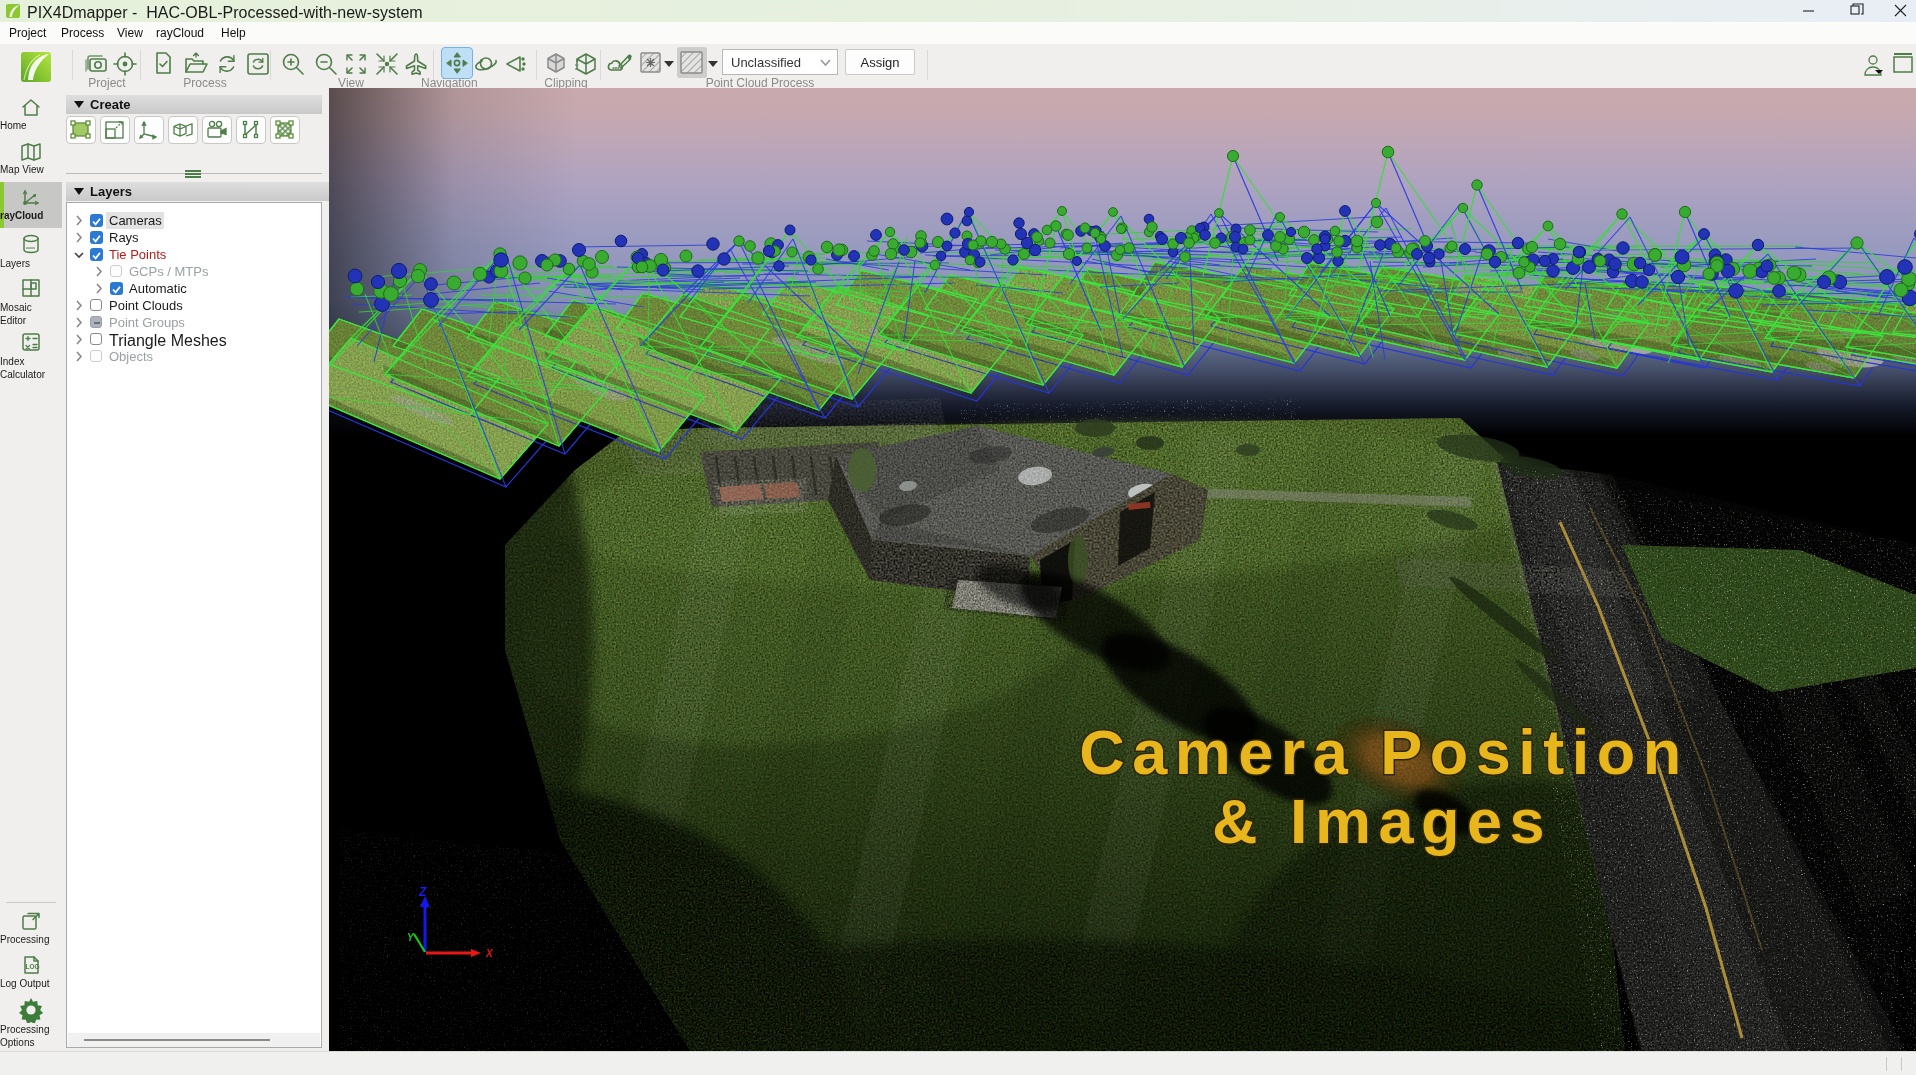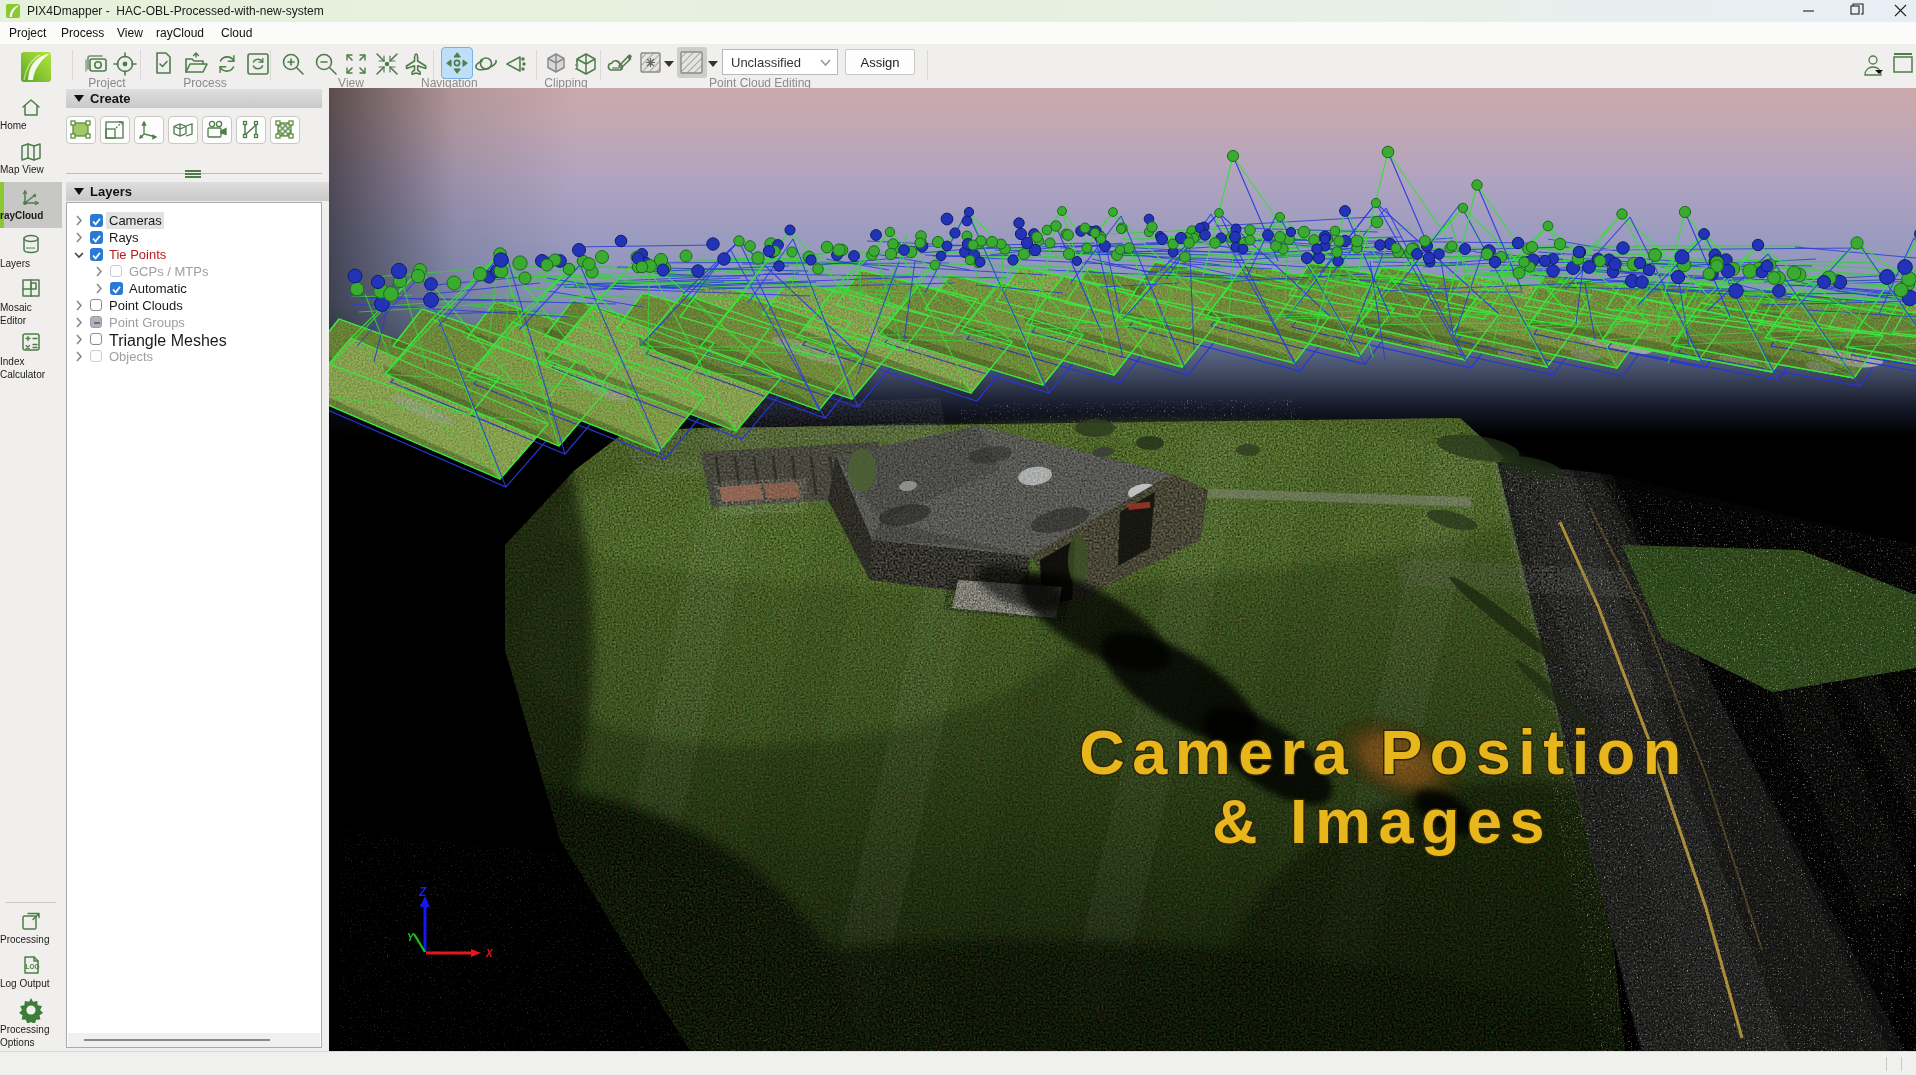--- a/index.html
+++ b/index.html
@@ -5,35 +5,35 @@
 .abs { position:absolute; }
 .sblbl { position:absolute; left:0; width:62px; text-align:left; font-size:10px; color:#1a1a1a; line-height:13px; }
 </style></head>
 <body>
 
 <div class="abs" style="left:0;top:0;width:1916px;height:22px;background:linear-gradient(90deg,#e6f1db 0%,#e7f0e0 55%,#e9eef6 100%)">
 <svg style="position:absolute;left:6px;top:4px" width="14" height="14" viewBox="0 0 14 14">
 <rect width="14" height="14" rx="2" fill="#8cc832"></rect>
       <path d="M3.5 13 C4 7.5 6.5 3.5 12 1.2 L12.8 1.4 C8.5 4.8 6.2 9 5.8 13 Z" fill="#fff" opacity="0.9"></path>
     </svg>
-<div class="abs" style="left:27px;top:4px;font-size:12px;color:#1a1a1a">PIX4Dmapper -&nbsp; HAC-OBL-Processed-with-new-system</div>
+<div class="abs" style="left:27px;top:4px;font-size:16px;color:#1a1a1a">PIX4Dmapper -&nbsp; HAC-OBL-Processed-with-new-system</div>
 <svg class="abs" style="left:1795px;top:0" width="121" height="22" fill="none" stroke="#222" stroke-width="1.1">
 <path d="M8 11h11"></path>
       <rect x="56" y="6" width="8" height="8"></rect>
       <path d="M58 6v-2h10v10h-2"></path>
       <path d="M100 5l11 11M111 5l-11 11"></path>
     </svg>
 </div>
 
 <div class="abs" style="left:0;top:22px;width:1916px;height:22px;background:#fbfbfa;font-size:12px;color:#111">
 <span class="abs" style="left:9px;top:4px">Project</span>
 <span class="abs" style="left:61px;top:4px">Process</span>
 <span class="abs" style="left:117px;top:4px">View</span>
 <span class="abs" style="left:156px;top:4px">rayCloud</span>
-<span class="abs" style="left:221px;top:4px">Cloud</span>
+<span class="abs" style="left:221px;top:4px">Help</span>
 </div>
 
 <div class="abs" style="left:0;top:44px;width:1916px;height:44px;background:#f0efed"></div>
 <div class="abs" style="left:0;top:0;width:1916px;height:116px">
 <svg style="position:absolute;left:20px;top:51px" width="32" height="32" viewBox="0 0 32 32">
 <defs>
         <linearGradient id="lg" x1="0" y1="1" x2="1" y2="0">
           <stop offset="0" stop-color="#5aa428"></stop>
           <stop offset="0.5" stop-color="#8cc832"></stop>
           <stop offset="1" stop-color="#b4e43c"></stop>
@@ -168,21 +168,21 @@
     </svg>
 <svg style="position:absolute;left:1893px;top:53px" width="20" height="20" viewBox="0 0 20 20" fill="none" stroke="#4e7d49" stroke-width="1.5">
       <rect x="1" y="4" width="18" height="15"></rect>
       <path d="M1 1h18" stroke-width="2"></path>
     </svg>
 <div style="position:absolute;left:47px;top:76px;width:120px;text-align:center;font-size:12px;color:#8a8a88">Project</div>
     <div style="position:absolute;left:145px;top:76px;width:120px;text-align:center;font-size:12px;color:#8a8a88">Process</div>
     <div style="position:absolute;left:291px;top:76px;width:120px;text-align:center;font-size:12px;color:#8a8a88">View</div>
     <div style="position:absolute;left:421px;top:76px;width:120px;font-size:12px;color:#8a8a88">Navigation</div>
     <div style="position:absolute;left:506px;top:76px;width:120px;text-align:center;font-size:12px;color:#8a8a88">Clipping</div>
-    <div style="position:absolute;left:700px;top:76px;width:120px;text-align:center;font-size:12px;color:#8a8a88">Point Cloud Editing</div>
+    <div style="position:absolute;left:700px;top:76px;width:120px;text-align:center;font-size:12px;color:#8a8a88">Point Cloud Process</div>
 </div>
 
 <div class="abs" style="left:0;top:88px;width:62px;height:963px;background:#f0efed">
 </div>
 <div style="position:absolute;left:0;top:182px;width:62px;height:46px;background:#c7c7c5"></div>
 <div style="position:absolute;left:0;top:182px;width:4px;height:46px;background:#8cc832"></div>
 <svg style="position:absolute;left:20px;top:96px" width="22" height="22" viewBox="0 0 22 22" fill="none" stroke="#4e7d49" stroke-width="1.5" stroke-linecap="round" stroke-linejoin="round">
     <path d="M3 11l8-7 8 7"></path>
     <path d="M5 9.5V19h12V9.5"></path>
   </svg>
@@ -230,21 +230,21 @@
     <path d="M14 3v4h4"></path>
     <text x="5.5" y="14.5" font-size="6.5" font-family="Liberation Sans" fill="#4e7d49" stroke="none" font-weight="bold">LOG</text>
   </svg>
 <div class="sblbl" style="top:977px">Log Output</div>
 <svg style="position:absolute;left:18px;top:997px" width="26" height="26" viewBox="0 0 26 26">
     <path fill="#3e7d39" d="M13 1l2 3.8 4.3-.9 0.4 4.3 4.3 0.9-1.9 3.9 3 3-3.6 2.3.9 4.2-4.3.3-1.3 4.1-3.8-2-3.8 2-1.3-4.1-4.3-.3.9-4.2L1 16l3-3-1.9-3.9 4.3-.9.4-4.3 4.3.9z"></path>
     <circle cx="13" cy="13" r="4.6" fill="#f0efed"></circle>
   </svg>
 <div class="sblbl" style="top:1023px">Processing<br>Options</div>
 
-<div class="abs" style="left:66px;top:89px;width:256px;height:19px;background:linear-gradient(#dedede,#c9c9c9)">
+<div class="abs" style="left:66px;top:95px;width:256px;height:19px;background:linear-gradient(#dedede,#c9c9c9)">
  <svg class="abs" style="left:8px;top:6px" width="10" height="8">
       <path d="M0 0h10l-5 7z" fill="#111"></path>
     </svg>
  <div class="abs" style="left:24px;top:2px;font-size:13px;font-weight:bold;color:#111">Create</div>
 </div>
 <div style="position:absolute;left:66px;top:116px;width:30px;height:28px;background:#fdfdfd;border:1px solid #c8c8c6;border-radius:4px"><svg width="22" height="20" viewBox="0 0 22 20" style="margin:3px 0 0 3px" fill="none" stroke="#4e7d49" stroke-width="1.3">
       <rect x="3" y="3" width="15" height="13" fill="#a2c868" stroke="#5e8f3a"></rect>
       <rect x="1" y="1" width="4" height="4" fill="#fff" stroke="#5e8f3a"></rect>
       <rect x="16" y="1" width="4" height="4" fill="#fff" stroke="#5e8f3a"></rect>
       <rect x="1" y="14" width="4" height="4" fill="#fff" stroke="#5e8f3a"></rect>

